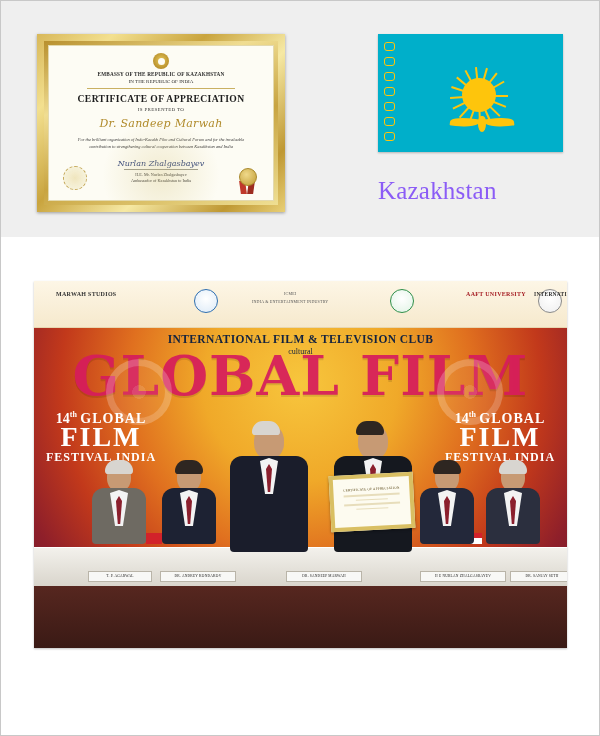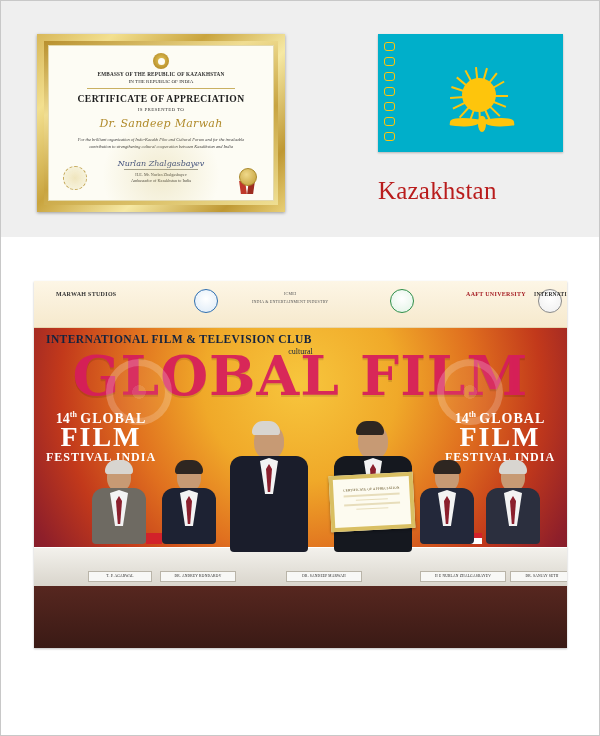--- a/index.html
+++ b/index.html
@@ -280,21 +280,21 @@
     border: 1.4px solid #fec50c;
     border-radius: 3px;
     box-sizing: border-box;
   }
 
   .country-name {
     position: absolute;
     left: 377px;
     top: 176px;
     font-size: 25px;
-    color: #b91c1c;
+    color: #8b5cf6;
     letter-spacing: .2px;
     font-family: "Liberation Serif", serif;
   }
 
   
   .photo-wrap {
     position: absolute;
     left: 33px;
     top: 280px;
     width: 533px;
@@ -343,25 +343,25 @@
   }
   .logo-seal.s1 { left: 160px; }
   .logo-seal.s2 { left: 356px; border-color:#2f8f4a; background: radial-gradient(circle at 50% 40%, #fff, #e0f3e4); }
   .logo-seal.s3 { left: 504px; border-color:#8a8a8a; background: radial-gradient(circle at 50% 40%, #fff, #eee); }
 
   .banner-line {
     position: absolute;
     left: 0;
     top: 52px;
     width: 100%;
+    text-align: center;
     font-size: 11.5px;
     font-weight: bold;
     color: #14233f;
     letter-spacing: .4px;
-    padding-left: 12px;
   }
   .banner-presents {
     position: absolute;
     left: 0;
     top: 66px;
     width: 100%;
     text-align: center;
     font-size: 8px;
     color: #14233f;
   }

